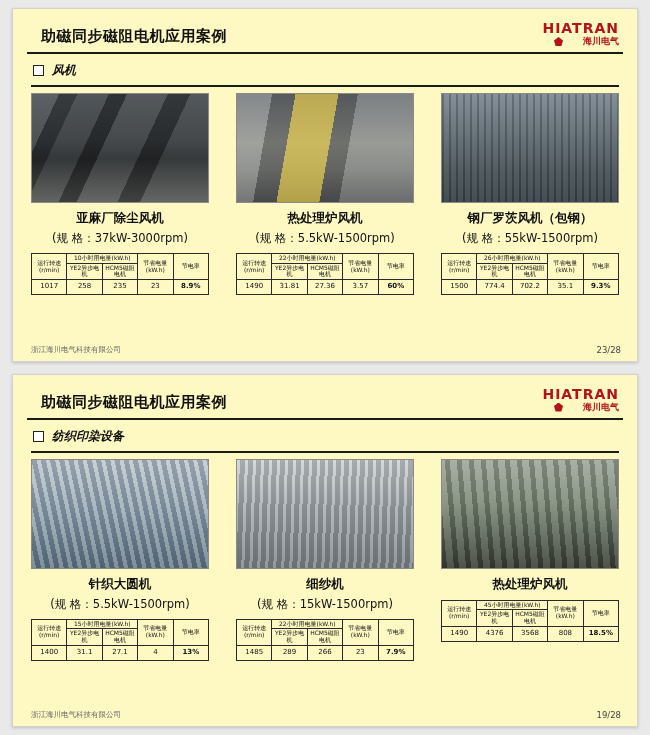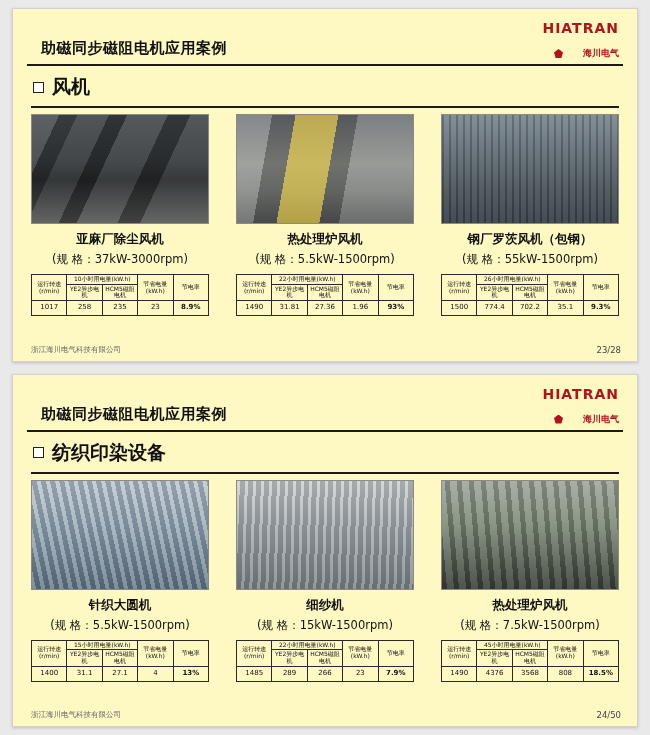--- a/index.html
+++ b/index.html
@@ -39,42 +39,42 @@
   }
   .logo-block {
     display: flex; flex-direction: column; align-items: flex-end;
     padding-right: 4px; line-height: 1;
   }
   .logo-main {
     font-size: 14px; font-weight: bold; color: #b3121b;
     letter-spacing: 1px;
   }
   .logo-sub {
-    margin-top: 14px;
+    margin-top: 2px;
     font-size: 9px; color: #b3121b; font-weight: bold;
     display: flex; align-items: center; gap: 20px;
   }
   .logo-mark {
     display: inline-block;
     width: 9px; height: 9px;
     background: #b3121b;
     clip-path: polygon(50% 0%, 100% 38%, 82% 100%, 18% 100%, 0% 38%);
   }
   
   .section-row {
     display: flex; align-items: center; gap: 8px;
     margin: 8px 0 2px 6px;
   }
   .section-marker {
     width: 11px; height: 11px;
     border: 1.6px solid #222;
     background: #fff;
   }
   .section-title {
-    font-size: 19px; font-weight: bold; color: #111;
+    font-size: 12px; font-weight: bold; color: #111; font-style: italic;
   }
   .section-underline {
     height: 2px; background: #1a1a1a;
     margin: 4px 4px 0 4px;
   }
   
   .cards {
     flex: 1 1 auto;
     display: flex; justify-content: space-between;
     gap: 27px;
@@ -222,22 +222,22 @@
             <th rowspan="2">节电率</th>
           </tr>
           <tr>
             <th>YE2异步电机</th>
             <th>HCM5磁阻电机</th>
           </tr>
           <tr>
             <td>1490</td>
             <td>31.81</td>
             <td>27.36</td>
-            <td>1.96</td>
-            <td class="rate">93%</td>
+            <td>3.57</td>
+            <td class="rate">60%</td>
           </tr>
         </tbody>
           </table>
       </div>
 
       <div class="card">
         <div class="photo p3"></div>
         <div class="caption-name">钢厂罗茨风机（包钢）</div>
         <div class="caption-spec">(规 格：55kW-1500rpm)</div>
         <table class="data-table">
@@ -344,21 +344,20 @@
             <td>23</td>
             <td class="rate">7.9%</td>
           </tr>
         </tbody>
           </table>
       </div>
 
       <div class="card">
         <div class="photo p6"></div>
         <div class="caption-name">热处理炉风机</div>
-        <div class="caption-spec">(规 格：7.5kW-1500rpm)</div>
         <table class="data-table">
           <tbody>
               <tr>
             <th rowspan="2">运行转速
 (r/min)</th>
             <th colspan="2" class="hdr-group">45小时用电量(kW.h)</th>
             <th rowspan="2">节省电量(kW.h)</th>
             <th rowspan="2">节电率</th>
           </tr>
           <tr>
@@ -373,17 +372,17 @@
             <td class="rate">18.5%</td>
           </tr>
         </tbody>
           </table>
       </div>
 
     </div>
 
     <div class="slide-footer">
       <div class="company">浙江海川电气科技有限公司</div>
-      <div class="page-no">24/50</div>
+      <div class="page-no">19/28</div>
     </div>
   </div>
 
 </div>
 
 </body></html>

